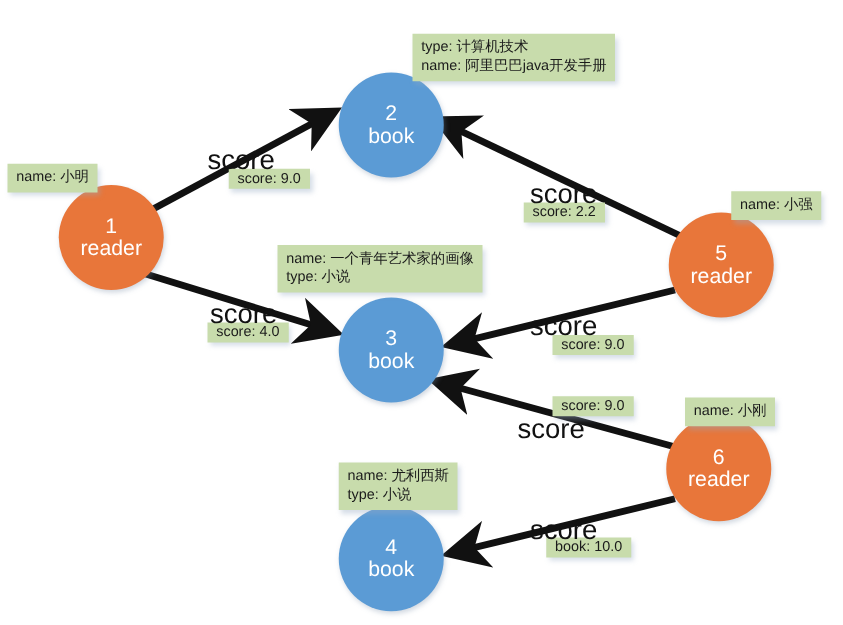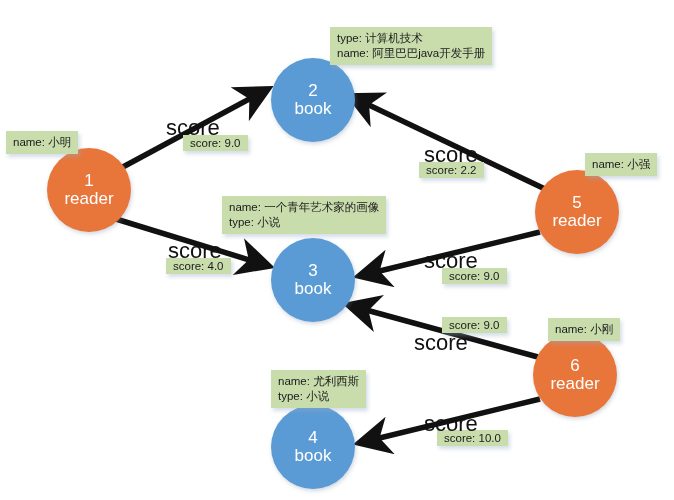--- a/index.html
+++ b/index.html
@@ -165,15 +165,15 @@
   <div class="edge-type" style="left:424px; top:142px;">score</div>
   <div class="edge-type" style="left:424px; top:248px;">score</div>
   <div class="edge-type" style="left:414px; top:330px;">score</div>
   <div class="edge-type" style="left:424px; top:411px;">score</div>
 
   <div class="edge-label" style="left:163px; top:135px;">score: 9.0</div>
   <div class="edge-label" style="left:146px; top:258px;">score: 4.0</div>
   <div class="edge-label" style="left:399px; top:162px;">score: 2.2</div>
   <div class="edge-label" style="left:422px; top:268px;">score: 9.0</div>
   <div class="edge-label" style="left:422px; top:317px;">score: 9.0</div>
-  <div class="edge-label" style="left:417px; top:430px;">score: 10.0</div>
+  <div class="edge-label" style="left:417px; top:430px;">book: 10.0</div>
 
 </div>
 
 </body></html>

